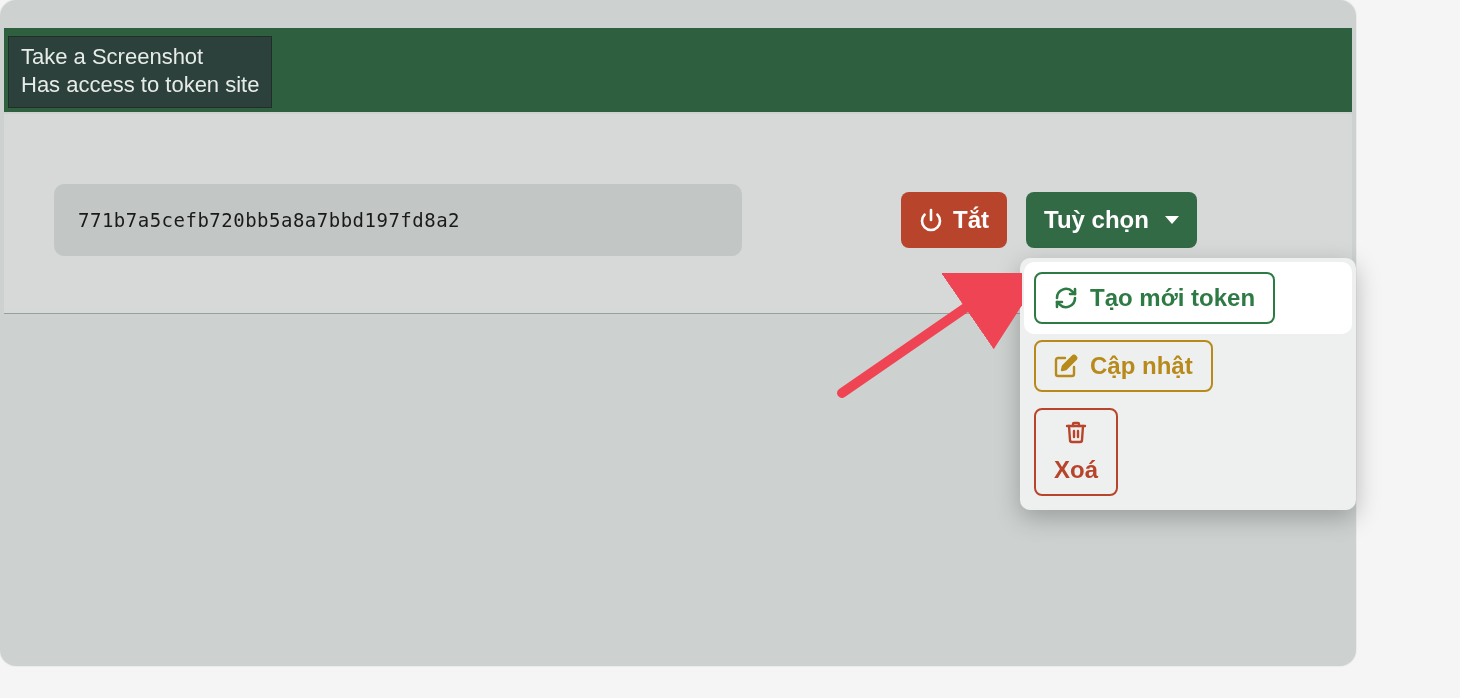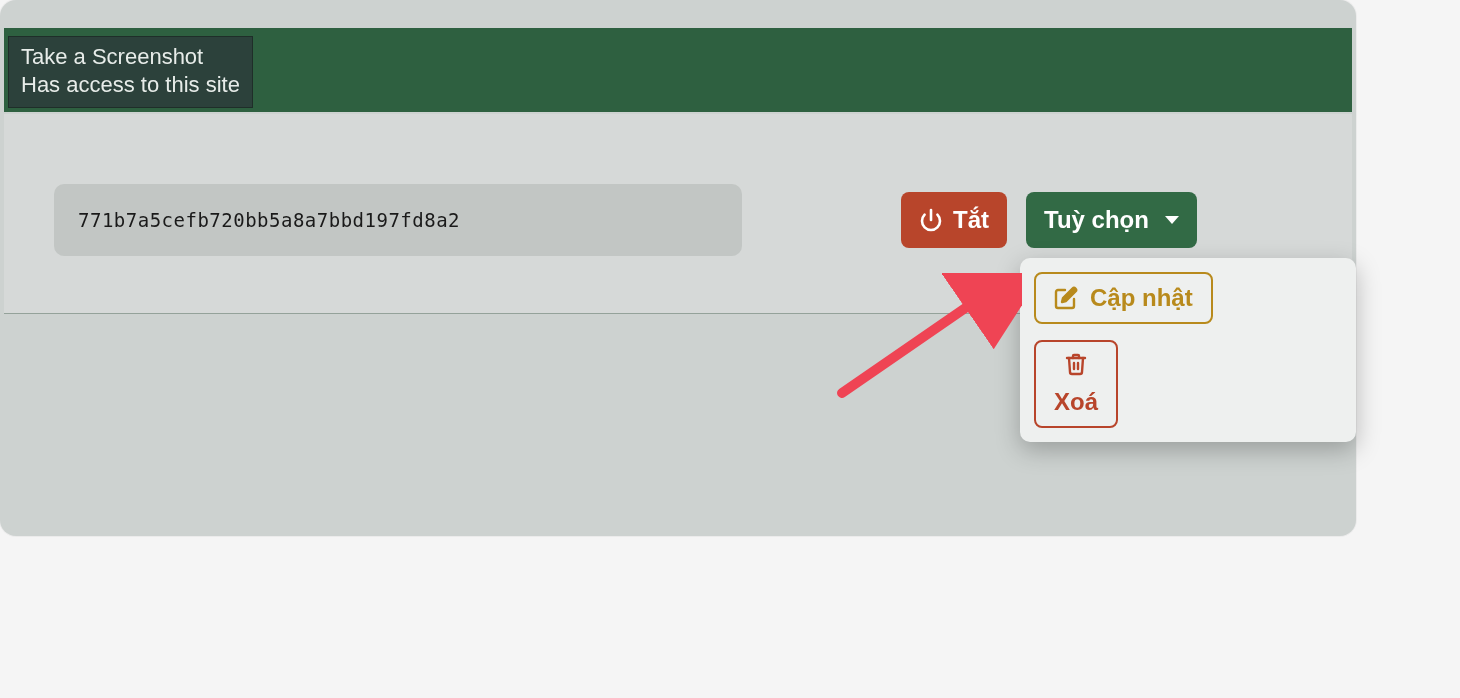--- a/index.html
+++ b/index.html
@@ -8,21 +8,21 @@
     background: #f5f5f5;
     width: 1460px;
     height: 698px;
     position: relative;
   }
   .canvas {
     position: absolute;
     left: 0;
     top: 0;
     width: 1356px;
-    height: 536px;
+    height: 666px;
     background: #cdd2d0;
     border-radius: 16px;
     overflow: visible;
     box-shadow: 0 0 0 1px rgba(0,0,0,0.04);
   }
   .topbar {
     position: absolute;
     left: 4px;
     top: 28px;
     right: 4px;
@@ -160,21 +160,21 @@
 </style>
 </head>
 <body>
 
 <div class="canvas">
 
   <div class="topbar"></div>
 
   <div class="ext-tooltip">
     <div>Take a Screenshot</div>
-    <div>Has access to this site</div>
+    <div>Has access to token site</div>
   </div>
 
   <div class="main-panel">
     <div class="token-box">
       <span>771b7a5cefb720bb5a8a7bbd197fd8a2</span>
     </div>
 
     <button class="btn btn-off">
       <svg class="icon" viewBox="0 0 24 24" fill="none" stroke="#fff" stroke-width="2.6" stroke-linecap="round">
         <line x1="12" y1="2" x2="12" y2="12"></line>
@@ -185,20 +185,31 @@
 
     <button class="btn btn-options">
       <span>Tuỳ chọn</span>
       <span class="caret"></span>
     </button>
   </div>
 
   <div class="lower-fill"></div>
 
   <div class="dropdown">
+    <div class="highlight-wrap">
+      <button class="menu-btn menu-green">
+        <svg class="icon" viewBox="0 0 24 24" fill="none" stroke="#2d7a44" stroke-width="2.6" stroke-linecap="round" stroke-linejoin="round">
+          <path d="M3 12a9 9 0 0 1 15.5-6.3L21 8"></path>
+          <polyline points="21 3 21 8 16 8"></polyline>
+          <path d="M21 12a9 9 0 0 1-15.5 6.3L3 16"></path>
+          <polyline points="3 21 3 16 8 16"></polyline>
+        </svg>
+        <span>Tạo mới token</span>
+      </button>
+    </div>
 
     <button class="menu-btn menu-yellow">
       <svg class="icon" viewBox="0 0 24 24" fill="none" stroke="#b88a1c" stroke-width="2.4" stroke-linecap="round" stroke-linejoin="round">
         <path d="M11 4H4a2 2 0 0 0-2 2v14a2 2 0 0 0 2 2h14a2 2 0 0 0 2-2v-7"></path>
         <path d="M18.5 2.5a2.1 2.1 0 0 1 3 3L12 15l-4 1 1-4 9.5-9.5z" fill="#b88a1c"></path>
       </svg>
       <span>Cập nhật</span>
     </button>
 
     <button class="menu-btn menu-red">

